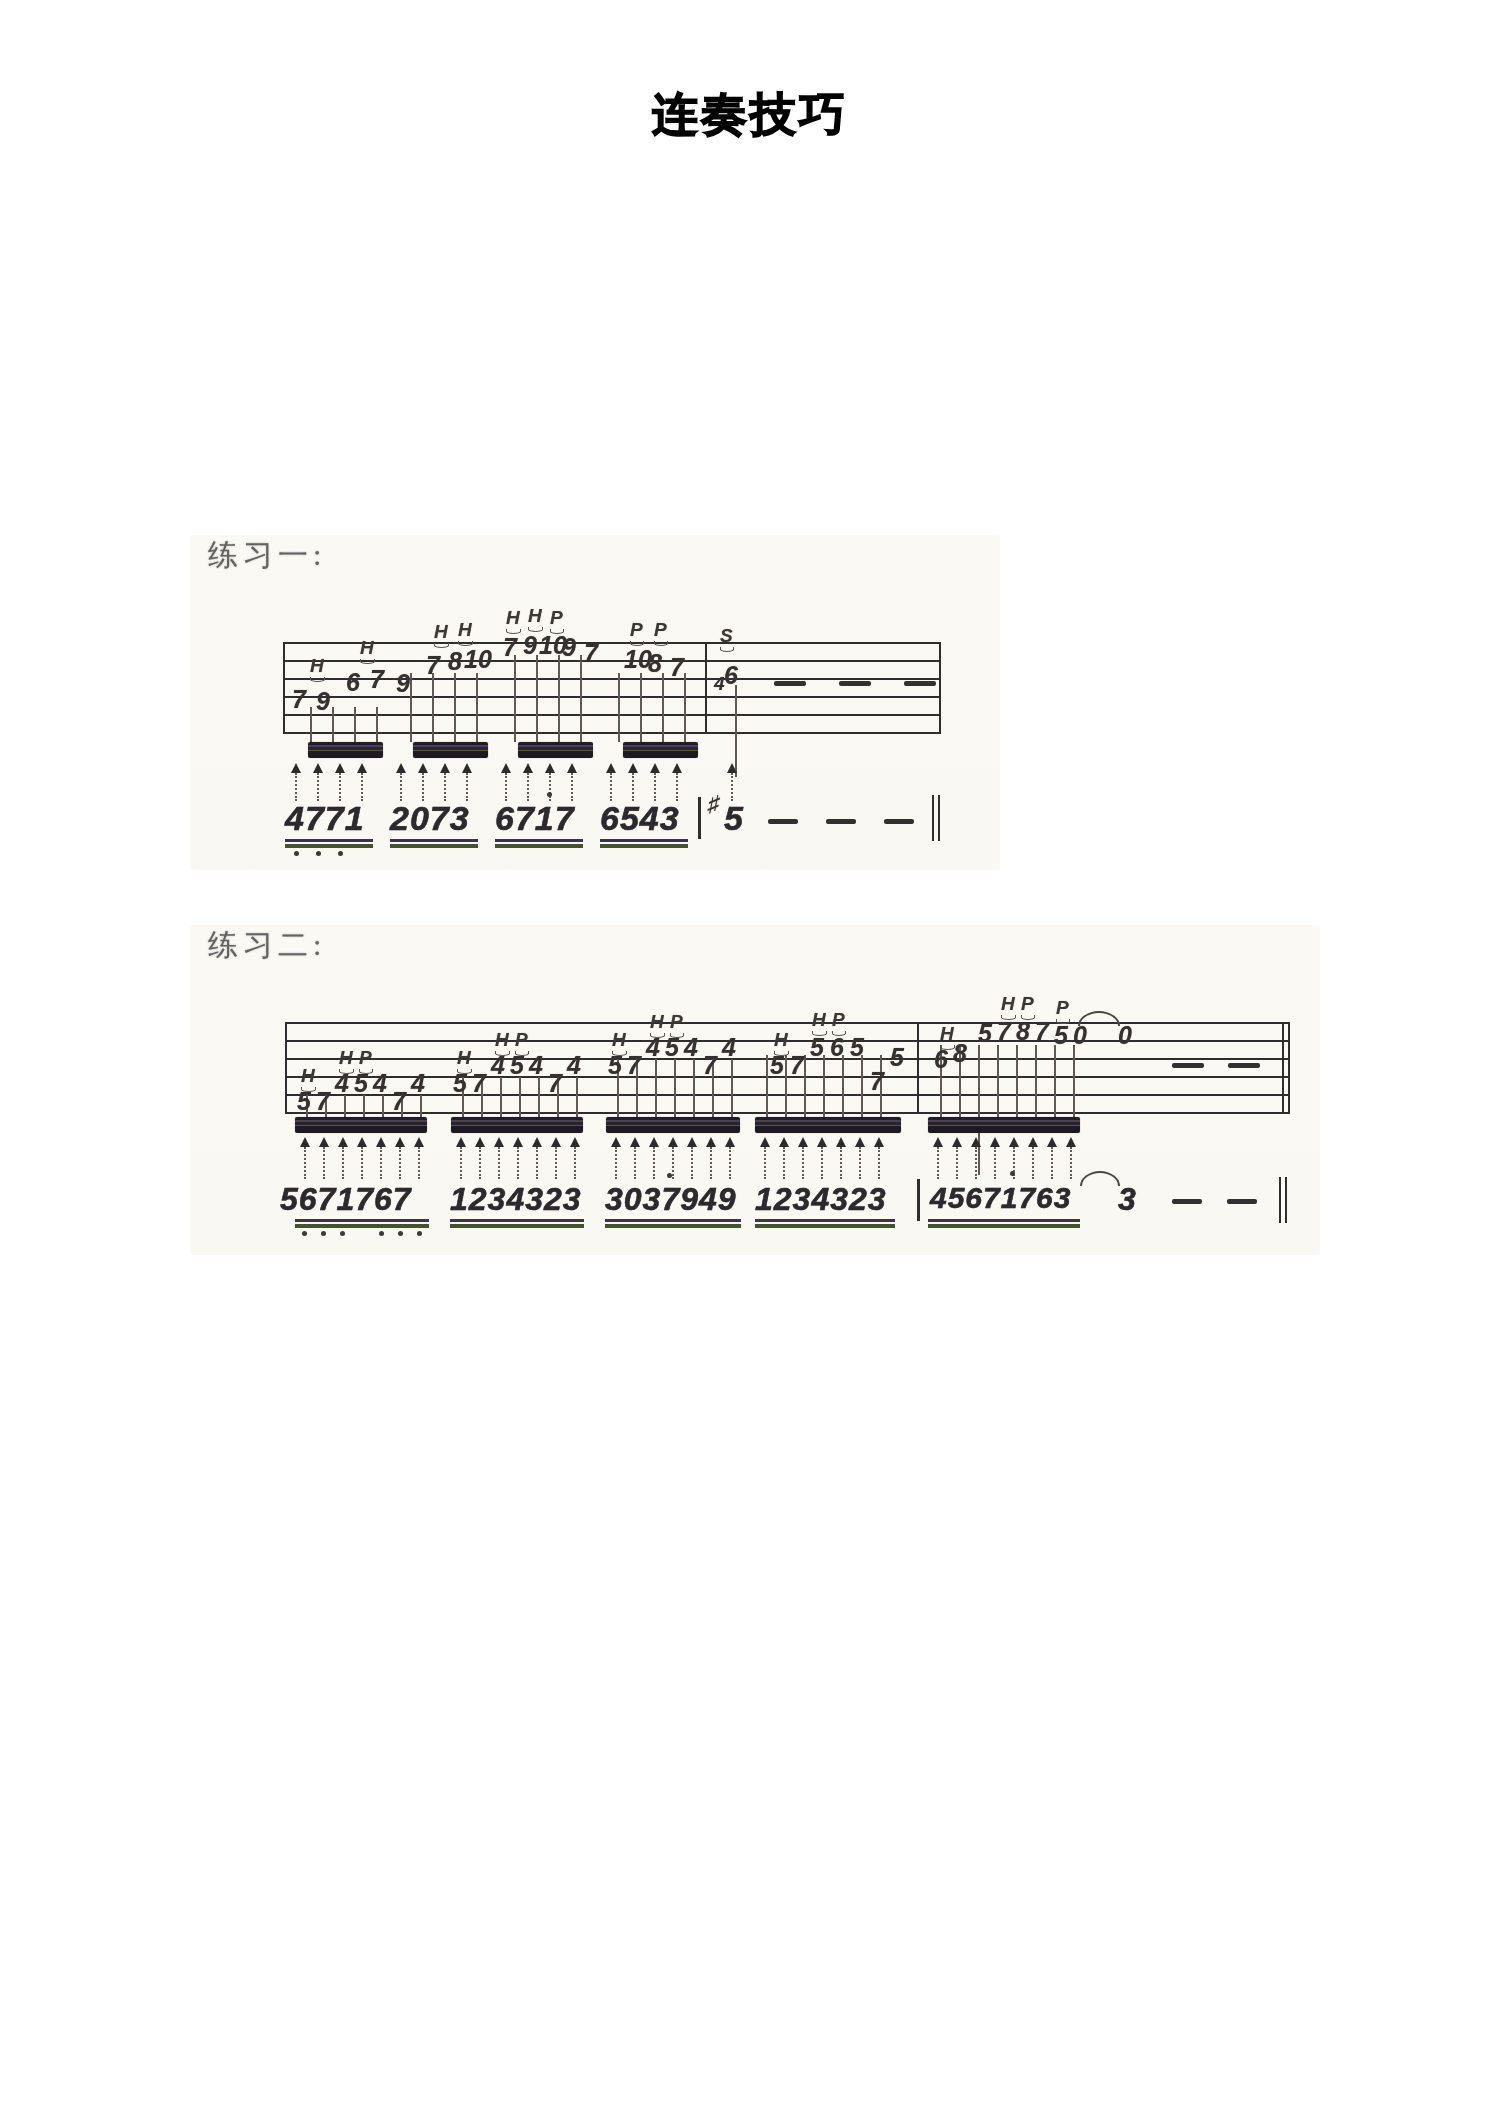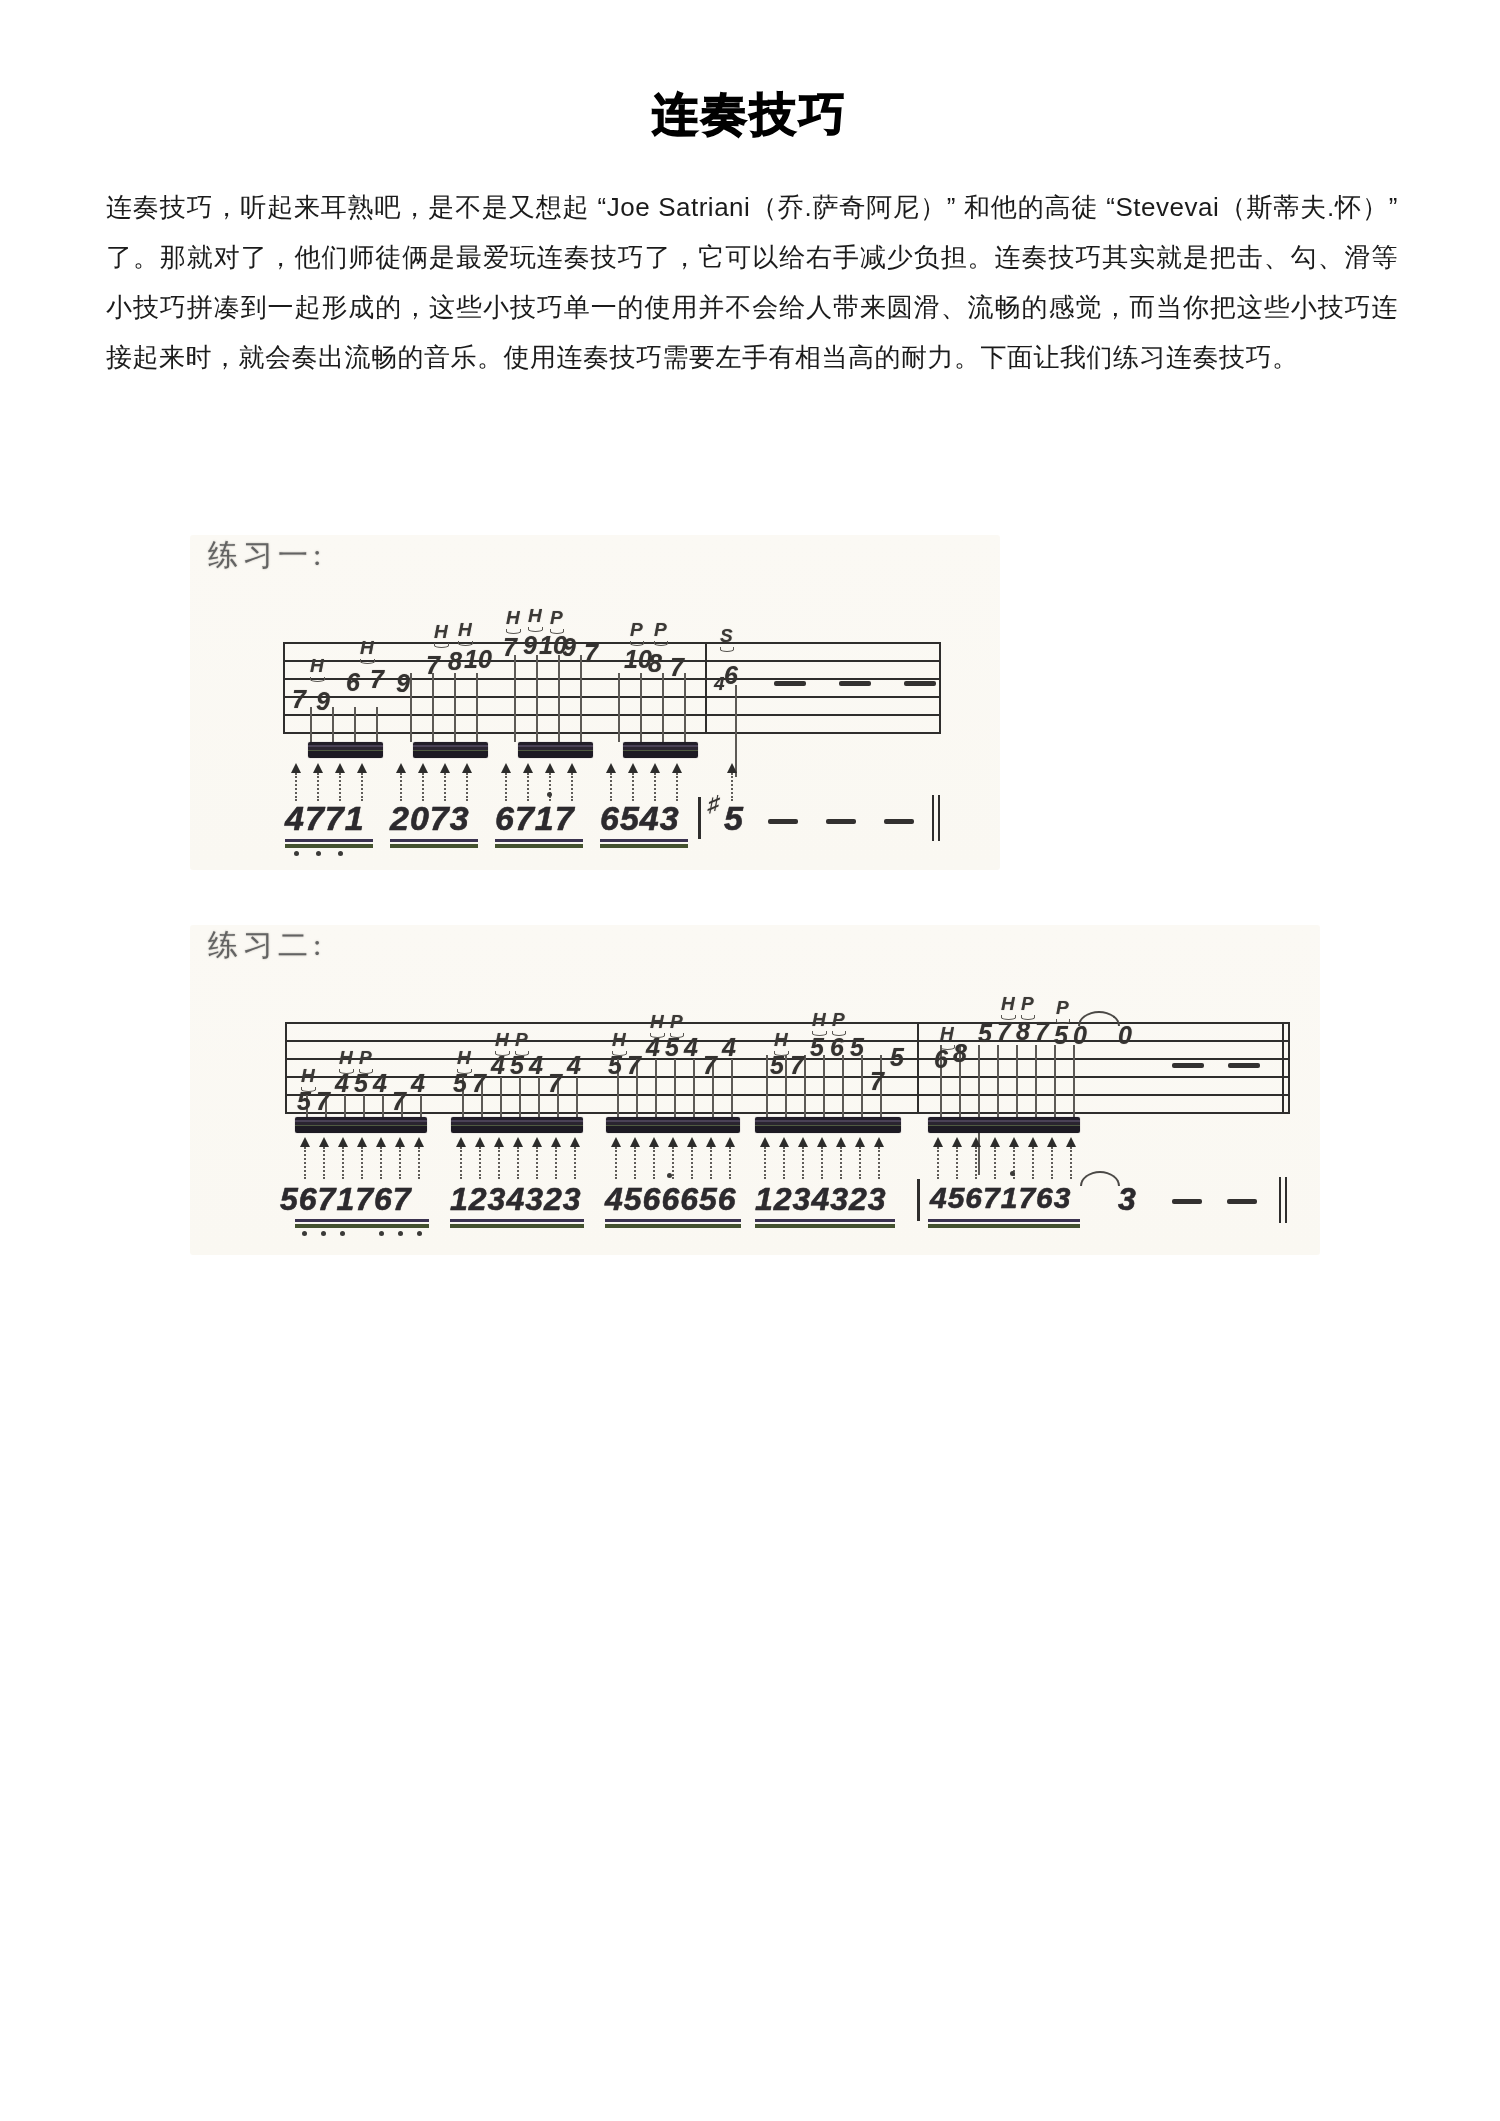--- a/index.html
+++ b/index.html
@@ -37,21 +37,20 @@
   .odot{width:5px;height:5px;border-radius:50%;background:#3b3a38;}
   .arc{border:2px solid #4a4845;border-bottom:none;border-radius:50% 50% 0 0 / 100% 100% 0 0;}
 </style>
 </head>
 <body>
 
 <div class="page">
 
   <div class="title">连奏技巧</div>
 
-  <div class="para">连奏技巧，听起来耳熟吧，是不是又想起 “Joe Satriani（乔.萨奇阿尼）” 和他的高徒 “Stevevai（斯蒂夫.怀）” 了。那就对了，他们师徒俩是最爱玩连奏技巧了，它可以给右手减少负担。连奏技巧其实就是把击、勾、滑等小技巧拼凑到一起形成的，这些小技巧单一的使用并不会给人带来圆滑、流畅的感觉，而当你把这些小技巧连接起来时，就会奏出流畅的音乐。使用连奏技巧需要左手有相当高的耐力。下面让我们练习连奏技巧。</div>
 
   <div class="scan" id="scan1" style="left:190px;top:535px;width:810px;height:335px;">
     <div class="scan-label">练习一:</div>
     <div class="layer">
         <i class="ln" style="left: 93px; top: 107px; width: 658px; height: 2px;"></i>
         <i class="ln" style="left: 93px; top: 125px; width: 658px; height: 2px;"></i>
         <i class="ln" style="left: 93px; top: 143px; width: 658px; height: 2px;"></i>
         <i class="ln" style="left: 93px; top: 161px; width: 658px; height: 2px;"></i>
         <i class="ln" style="left: 93px; top: 179px; width: 658px; height: 2px;"></i>
         <i class="ln" style="left: 93px; top: 197px; width: 658px; height: 2px;"></i>
@@ -480,21 +479,21 @@
         <i class="t tech" style="left: 622px; top: 84px;">H</i>
         <i class="t tech" style="left: 642px; top: 84px;">P</i>
         <i class="t tech" style="left: 750px; top: 98px;">H</i>
         <i class="t tech" style="left: 811px; top: 68px;">H</i>
         <i class="t tech" style="left: 831px; top: 68px;">P</i>
         <i class="t tech" style="left: 866px; top: 72px;">P</i>
       </div>
     <div class="layer">
         <i class="t num" style="left: 90px; top: 256px; font-size: 32px;">5671767</i>
         <i class="t num" style="left: 260px; top: 256px; font-size: 32px;">1234323</i>
-        <i class="t num" style="left: 415px; top: 256px; font-size: 32px;">4566656</i>
+        <i class="t num" style="left: 415px; top: 256px; font-size: 32px;">3037949</i>
         <i class="t num" style="left: 565px; top: 256px; font-size: 32px;">1234323</i>
         <i class="t num" style="left: 740px; top: 256px; font-size: 30px;">45671763</i>
         <i class="t num" style="left: 928px; top: 256px; font-size: 32px;">3</i>
       </div>
     <div class="layer">
         <i class="dline" style="left: 105px; top: 294px; width: 134px;"></i>
         <i class="dline" style="left: 260px; top: 294px; width: 134px;"></i>
         <i class="dline" style="left: 415px; top: 294px; width: 136px;"></i>
         <i class="dline" style="left: 565px; top: 294px; width: 140px;"></i>
         <i class="dline" style="left: 738px; top: 294px; width: 152px;"></i>

